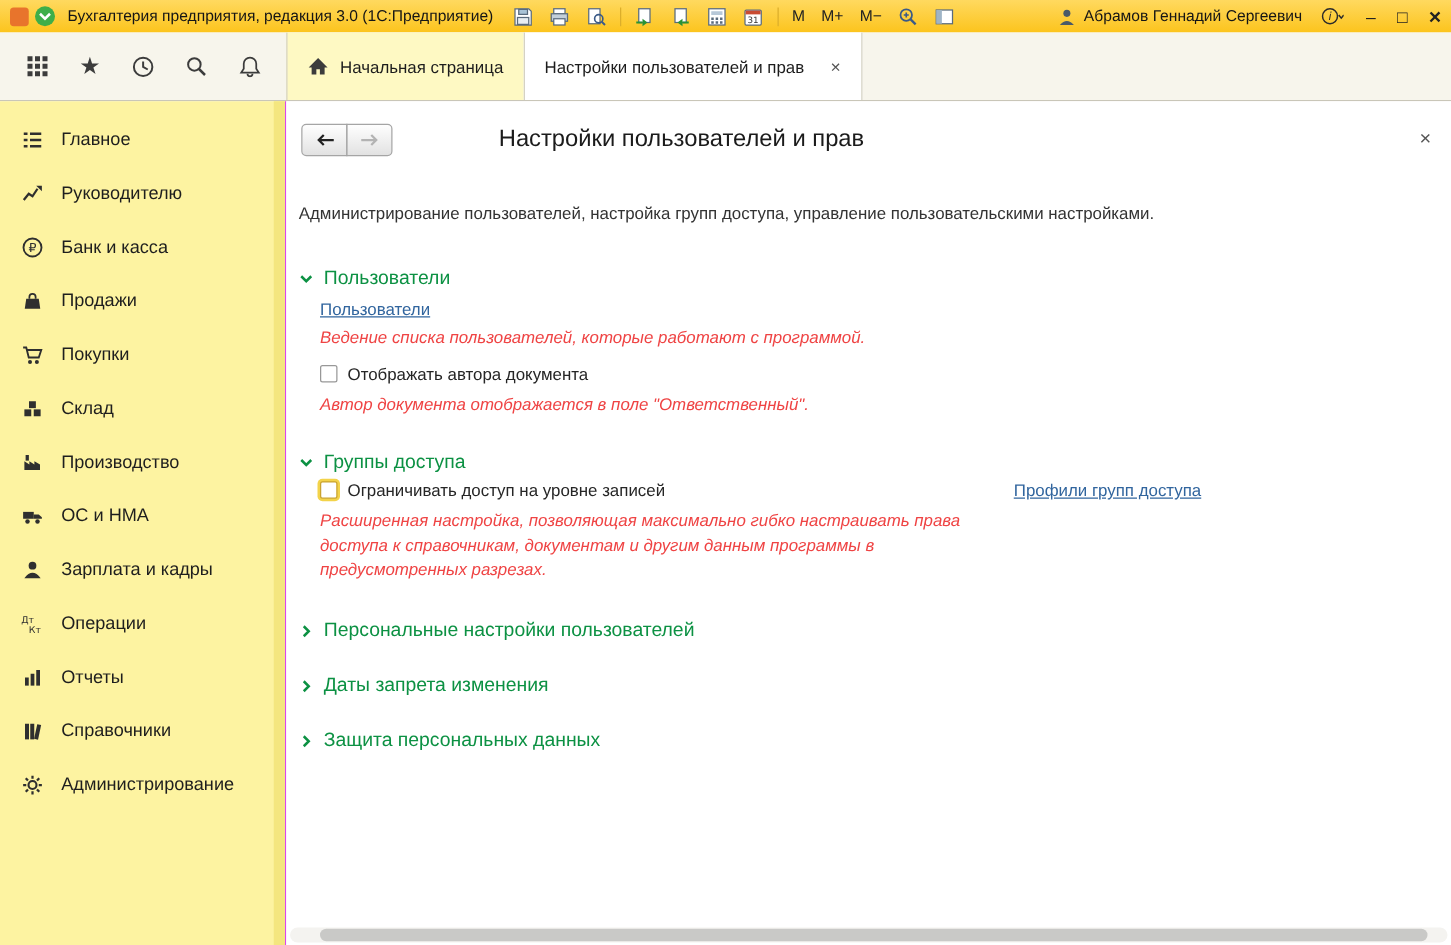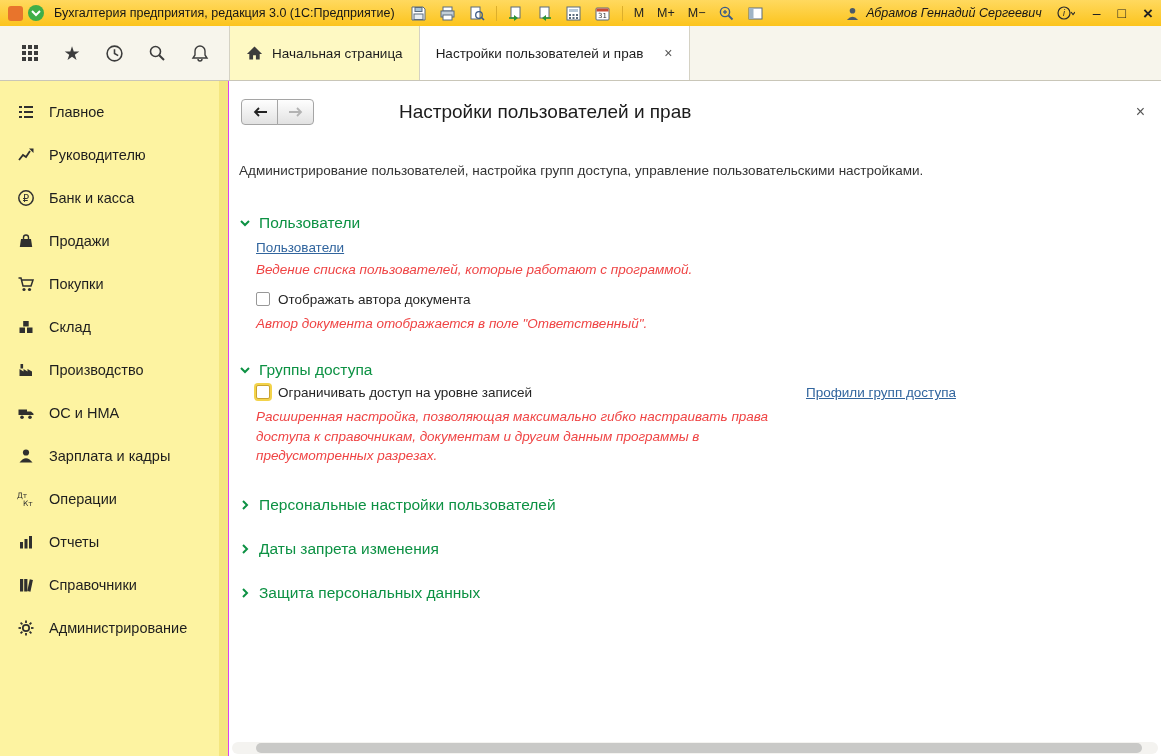--- a/index.html
+++ b/index.html
@@ -13,21 +13,21 @@
   .titlebar { height:26px; flex:0 0 26px; background:linear-gradient(#ffd95f,#fcc41d);
               display:flex; align-items:center; padding:0 8px; }
   .app-logo { width:15px; height:15px; background:#e8742c; border-radius:3px; display:inline-block; }
   .menu-btn { width:16px; height:16px; background:#3fae49; border-radius:50%;
               display:flex; align-items:center; justify-content:center; margin-left:5px; cursor:pointer; }
   .tb-title { font-size:12.5px; color:#151515; margin-left:10px; white-space:nowrap; }
   .tb-icons { display:flex; align-items:center; gap:9px; margin-left:14px; }
   .tbi { width:20px; height:20px; display:flex; align-items:center; justify-content:center; cursor:pointer; }
   .tbi-text { font-size:12.5px; color:#222; width:auto; padding:0 2px; }
   .tb-sep { width:1px; height:15px; background:#dcae2b; }
-  .tb-user { margin-left:auto; display:flex; align-items:center; gap:6px; cursor:pointer;font-style:italic; }
+  .tb-user { margin-left:auto; display:flex; align-items:center; gap:6px; cursor:pointer; }
   .tb-user-name { font-size:12.5px; color:#151515; white-space:nowrap; }
   .tb-right { display:flex; align-items:center; margin-left:14px; }
   .wc { font-size:14px; color:#222; margin-left:17px; cursor:pointer; line-height:1; }
   .wc-close { font-size:17px; font-weight:bold; }
 
   
   .tabbar { height:55px; flex:0 0 55px; background:#f7f5ec; border-bottom:1px solid #c9c6b8;
             display:flex; align-items:stretch; }
   .tab-icons { width:229px; flex:0 0 229px; display:flex; align-items:center; justify-content:space-evenly; }
   .tab-icon { width:26px; height:26px; display:flex; align-items:center; justify-content:center; cursor:pointer; }
@@ -66,21 +66,21 @@
                 cursor:pointer; white-space:nowrap; }
   .mt36 { margin-top:36px; } .mt28 { margin-top:28px; } .mt30 { margin-top:30px; } .mt26 { margin-top:26px; }
   .sec-body { margin-left:17px; }
   .link { color:#31659e; text-decoration:underline; cursor:pointer; display:inline-block; }
   .hint { color:#ef4444; margin-top:5px; line-height:1.45;font-style:italic; }
   .cb-row { display:flex; align-items:flex-start; gap:8px; margin-top:12px; color:#262626; cursor:pointer; }
   .cb { width:14px; height:14px; border:1px solid #989898; background:#fff; border-radius:2px; flex:0 0 14px; }
   .cb.focused { box-shadow:0 0 0 2px #f3d34a; border-color:#caa32e; }
   .two-col { display:flex; margin-left:17px; }
   .col-left { width:530px; flex:0 0 530px; }
-  .col-right { margin-left:20px; }
+  .col-right { margin-left:25px; }
   .col-left .cb-row, .col-right .link-row { margin-top:6px; }
   .link-row { display:block; }
 
   .hscroll { position:absolute; left:3px; right:3px; bottom:2px; height:12px; background:#f4f3f0;
              border-radius:6px; cursor:pointer; }
   .hscroll .thumb { position:absolute; left:24px; right:16px; top:1px; bottom:1px;
                     background:#c9c9c7; border-radius:5px; }
 </style>
 </head>
 <body>

